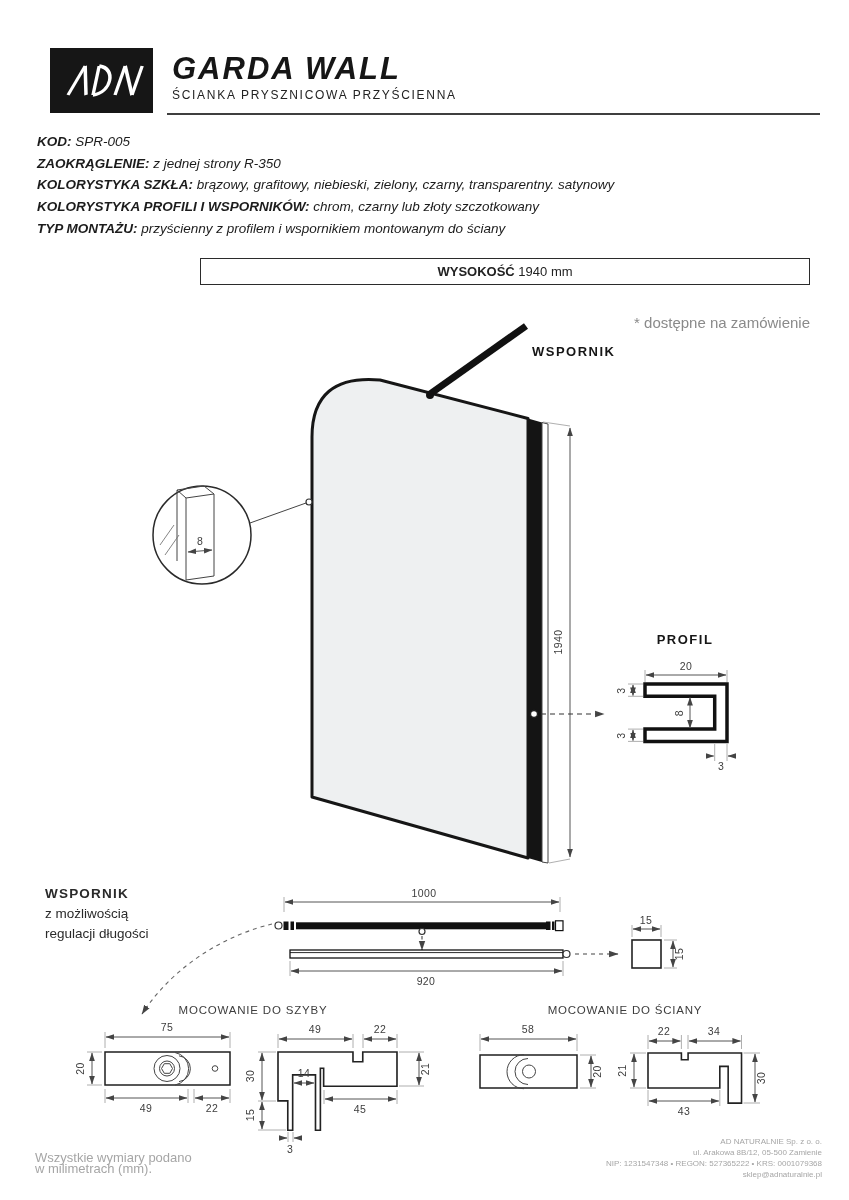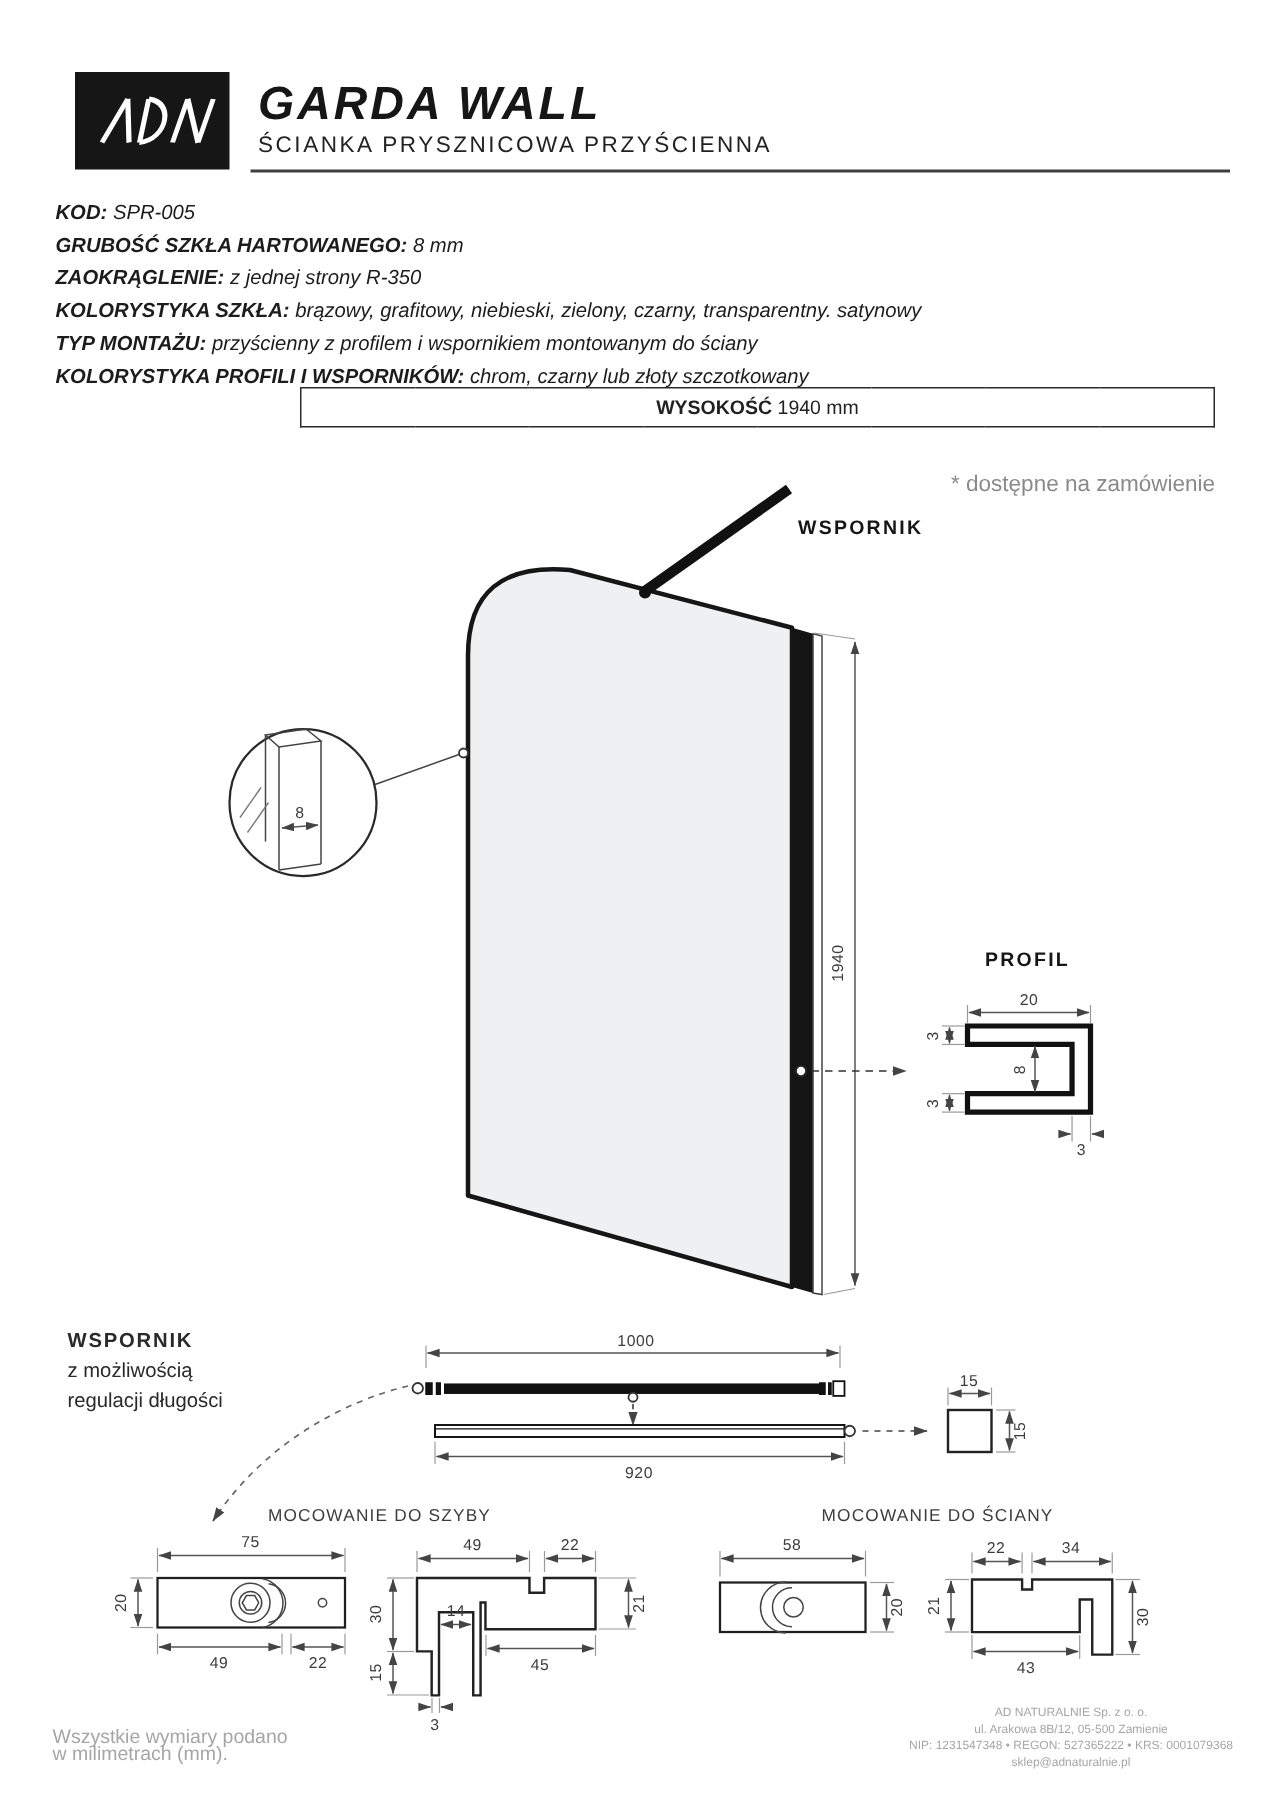--- a/index.html
+++ b/index.html
@@ -2,38 +2,38 @@
 <html><head>
 <meta charset="utf-8">
 <style>
   html,body{margin:0;padding:0;background:#e8e8e8;}
   .page{position:relative;width:849px;height:1200px;background:#ffffff;margin:0 auto;
         font-family:"Liberation Sans",sans-serif;color:#1c1c1c;overflow:hidden;}
   
   .logo{position:absolute;left:50px;top:48px;width:103px;height:65px;background:#161616;}
   .title-block{position:absolute;left:172px;top:52px;}
   .title-block h1{margin:0;font-size:31px;font-weight:bold;letter-spacing:2px;color:#161616;line-height:33px;font-style:italic;}
-  .subtitle{margin-top:3px;font-size:15px;letter-spacing:1.7px;color:#222;}
+  .subtitle{margin-top:3px;font-size:12px;letter-spacing:1.7px;color:#222;}
   .hdr-rule{position:absolute;left:167px;top:113px;width:653px;height:2px;background:#3f3f3f;}
   
   .specs{position:absolute;left:37px;top:131px;font-size:13.5px;line-height:21.7px;font-style:italic;}
   .specs b{font-weight:bold;}
   
   .size-table{position:absolute;left:50px;top:258px;width:760px;border-collapse:collapse;table-layout:fixed;}
   .size-table td{border:1.2px solid #2b2b2b;height:25px;text-align:center;font-size:13px;color:#222;padding:0;}
   .size-table td.blank{border:none;}
   .size-table td.c0{width:150px;}
   .size-table b{font-weight:bold;text-align:right;}
   .footnote{position:absolute;right:39px;top:314px;font-size:15px;color:#8a8a8a;}
   
   .support-text{position:absolute;left:45px;top:884px;font-size:13.5px;line-height:20px;color:#2a2a2a;}
   .support-text .t1{font-weight:bold;letter-spacing:1.2px;}
   
   .foot-note{position:absolute;left:35px;top:1152px;font-size:13px;line-height:11px;color:#a6a6a6;}
-  .foot-co{position:absolute;right:27px;top:1136px;font-size:8px;line-height:11px;color:#a6a6a6;text-align:center;}
+  .foot-co{position:absolute;right:27px;top:1136px;font-size:8px;line-height:11px;color:#a6a6a6;text-align:right;}
   
   svg.draw{position:absolute;left:0;top:0;}
   svg text{font-family:"Liberation Sans",sans-serif;}
   .dim{font-size:10.5px;fill:#3d3d3d;letter-spacing:0.4px;}
   .svg-title{font-size:13px;font-weight:bold;fill:#161616;letter-spacing:1.5px;}
   .sec-title{font-size:11.5px;fill:#3d3d3d;letter-spacing:0.8px;}
   .xl{stroke:#9a9a9a;stroke-width:0.8;}
   .dl{stroke:#555;stroke-width:1;fill:none;}
   .sh{fill:#ffffff;stroke:#1f1f1f;stroke-width:1.5;}
   .thin{stroke:#444;stroke-width:1;fill:none;}
@@ -57,25 +57,24 @@
     </svg>
   </div>
   <div class="title-block">
     <h1>GARDA WALL</h1>
     <div class="subtitle">ŚCIANKA PRYSZNICOWA PRZYŚCIENNA</div>
   </div>
   <div class="hdr-rule"></div>
 
   <div class="specs">
     <div><b>KOD:</b> <span>SPR-005</span></div>
-    <div><b>GRUBOŚĆ SZKŁA HARTOWANEGO:</b> <span>8 mm</span></div>
     <div><b>ZAOKRĄGLENIE:</b> <span>z jednej strony R-350</span></div>
     <div><b>KOLORYSTYKA SZKŁA:</b> <span>brązowy, grafitowy, niebieski, zielony, czarny, transparentny. satynowy</span></div>
+    <div><b>KOLORYSTYKA PROFILI I WSPORNIKÓW:</b> <span>chrom, czarny lub złoty szczotkowany</span></div>
     <div><b>TYP MONTAŻU:</b> <span>przyścienny z profilem i wspornikiem montowanym do ściany</span></div>
-    <div><b>KOLORYSTYKA PROFILI I WSPORNIKÓW:</b> <span>chrom, czarny lub złoty szczotkowany</span></div>
   </div>
 
   <table class="size-table">
     <tbody>
         <tr>
       <td class="blank c0"></td>
       <td colspan="8"><b>WYSOKOŚĆ</b> <span>1940 mm</span></td>
     </tr>
   </tbody>
     </table>

